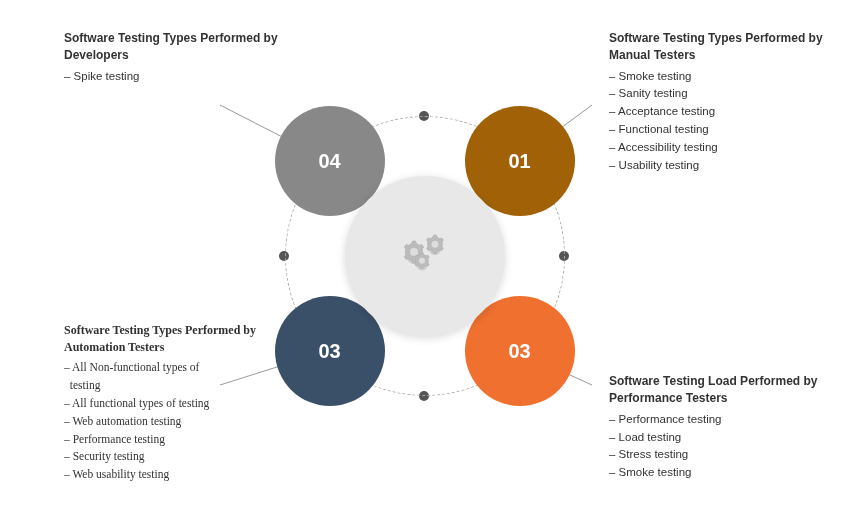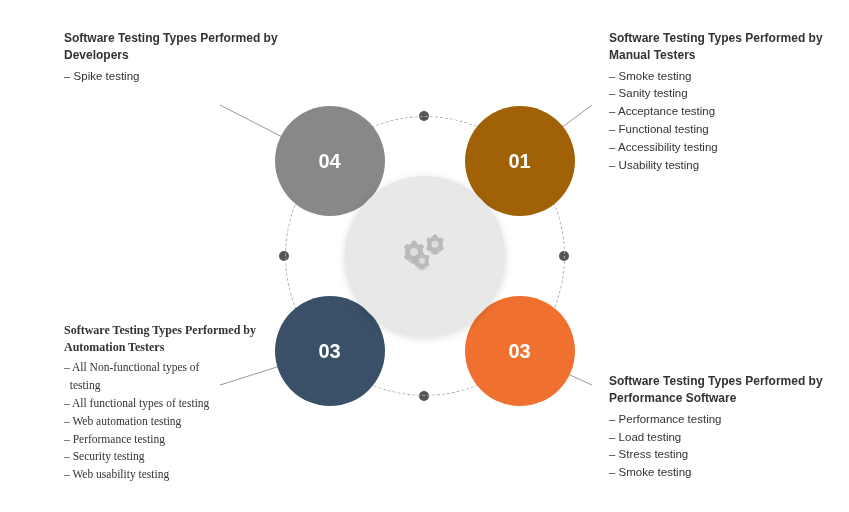--- a/index.html
+++ b/index.html
@@ -217,21 +217,21 @@
         <li>All Non-functional types of<br>&nbsp;&nbsp;testing</li>
         <li>All functional types of testing</li>
         <li>Web automation testing</li>
         <li>Performance testing</li>
         <li>Security testing</li>
         <li>Web usability testing</li>
       </ul>
   </div>
 
   <div class="text-panel panel-br">
-    <div class="title">Software Testing Types Performed by Performance Software</div>
+    <div class="title">Software Testing Load Performed by Performance Testers</div>
     <ul class="items">
       <li>Performance testing</li>
       <li>Load testing</li>
       <li>Stress testing</li>
       <li>Smoke testing</li>
     </ul>
   </div>
 
   <div class="diagram">
 

